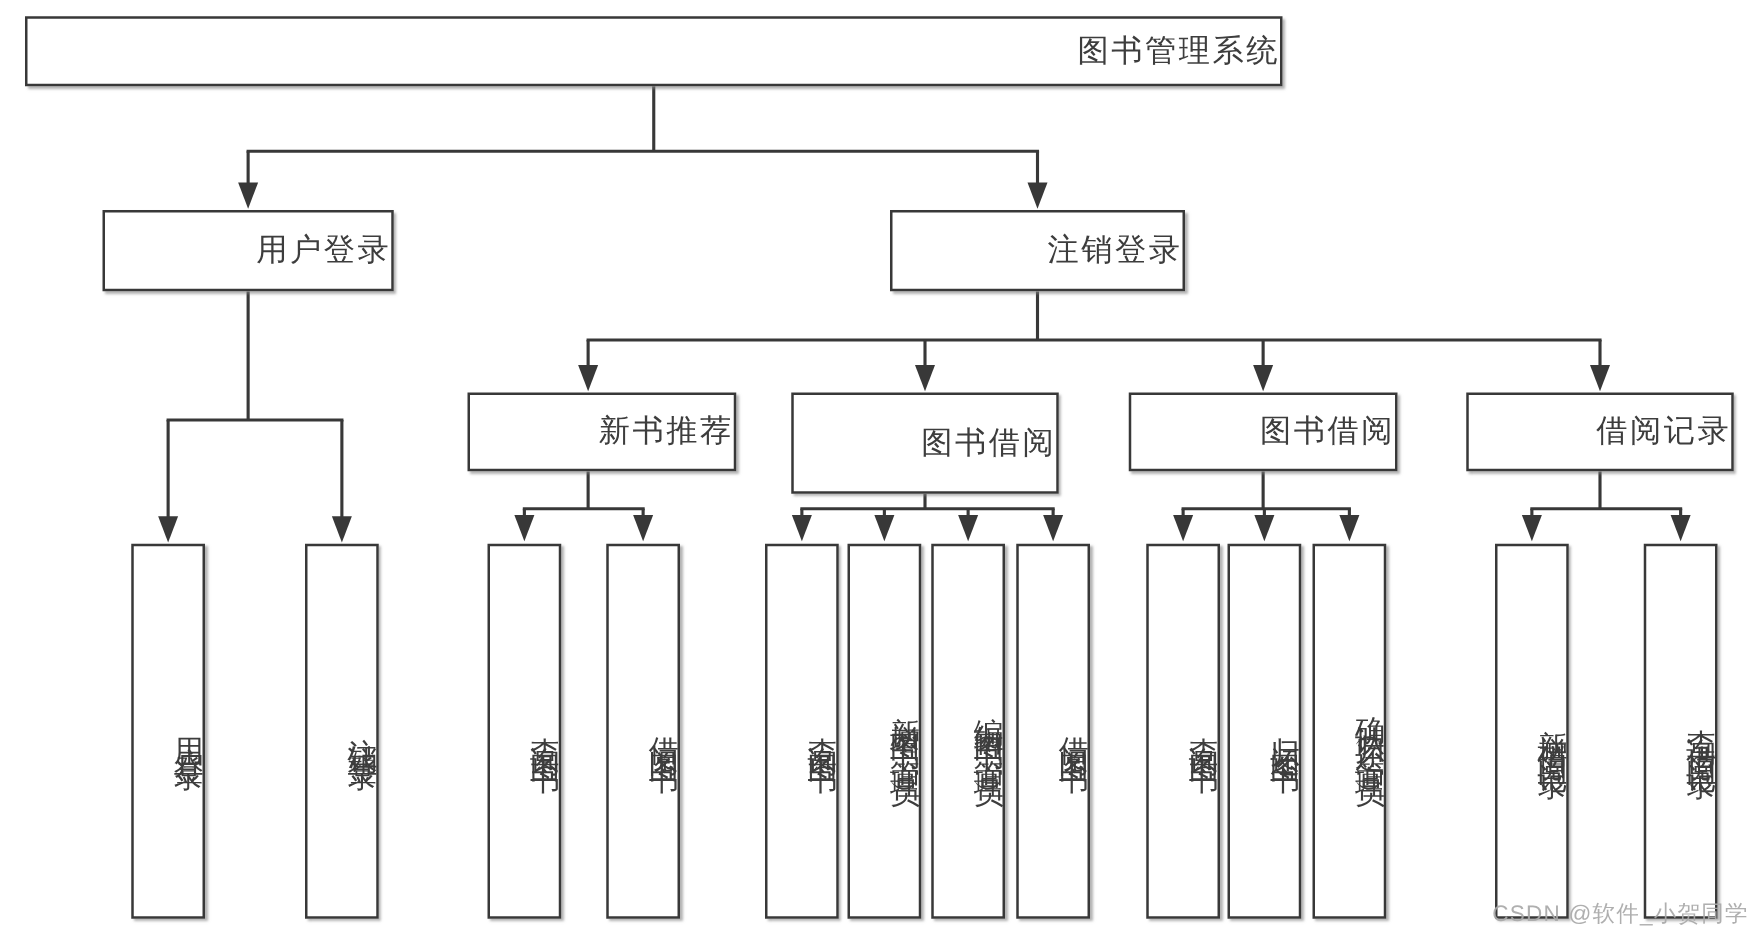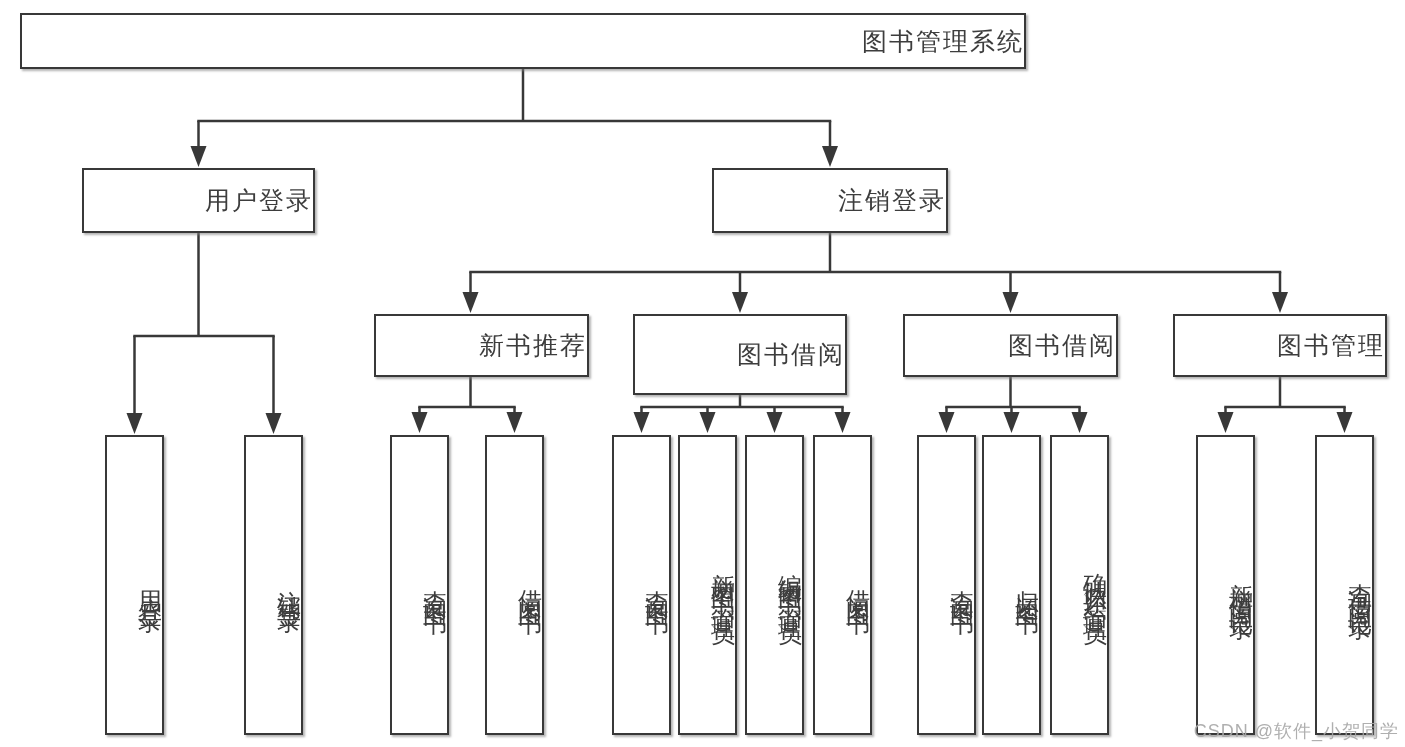--- a/index.html
+++ b/index.html
@@ -146,21 +146,21 @@
   <div class="box h" style="left:374px;top:314px;width:215px;height:63px">
     <span>新书推荐</span>
   </div>
   <div class="box h" style="left:633px;top:314px;width:214px;height:81px">
     <span>图书借阅</span>
   </div>
   <div class="box h" style="left:903px;top:314px;width:215px;height:63px">
     <span>图书借阅</span>
   </div>
   <div class="box h" style="left:1173px;top:314px;width:214px;height:63px">
-    <span>图书管理</span>
+    <span>借阅记录</span>
   </div>
 
   <div class="box v" style="left:105px;top:435px;width:59px;height:300px">
     <span>用户登录</span>
   </div>
   <div class="box v" style="left:244px;top:435px;width:59px;height:300px">
     <span>注销登录</span>
   </div>
 
   <div class="box v" style="left:390px;top:435px;width:59px;height:300px">

